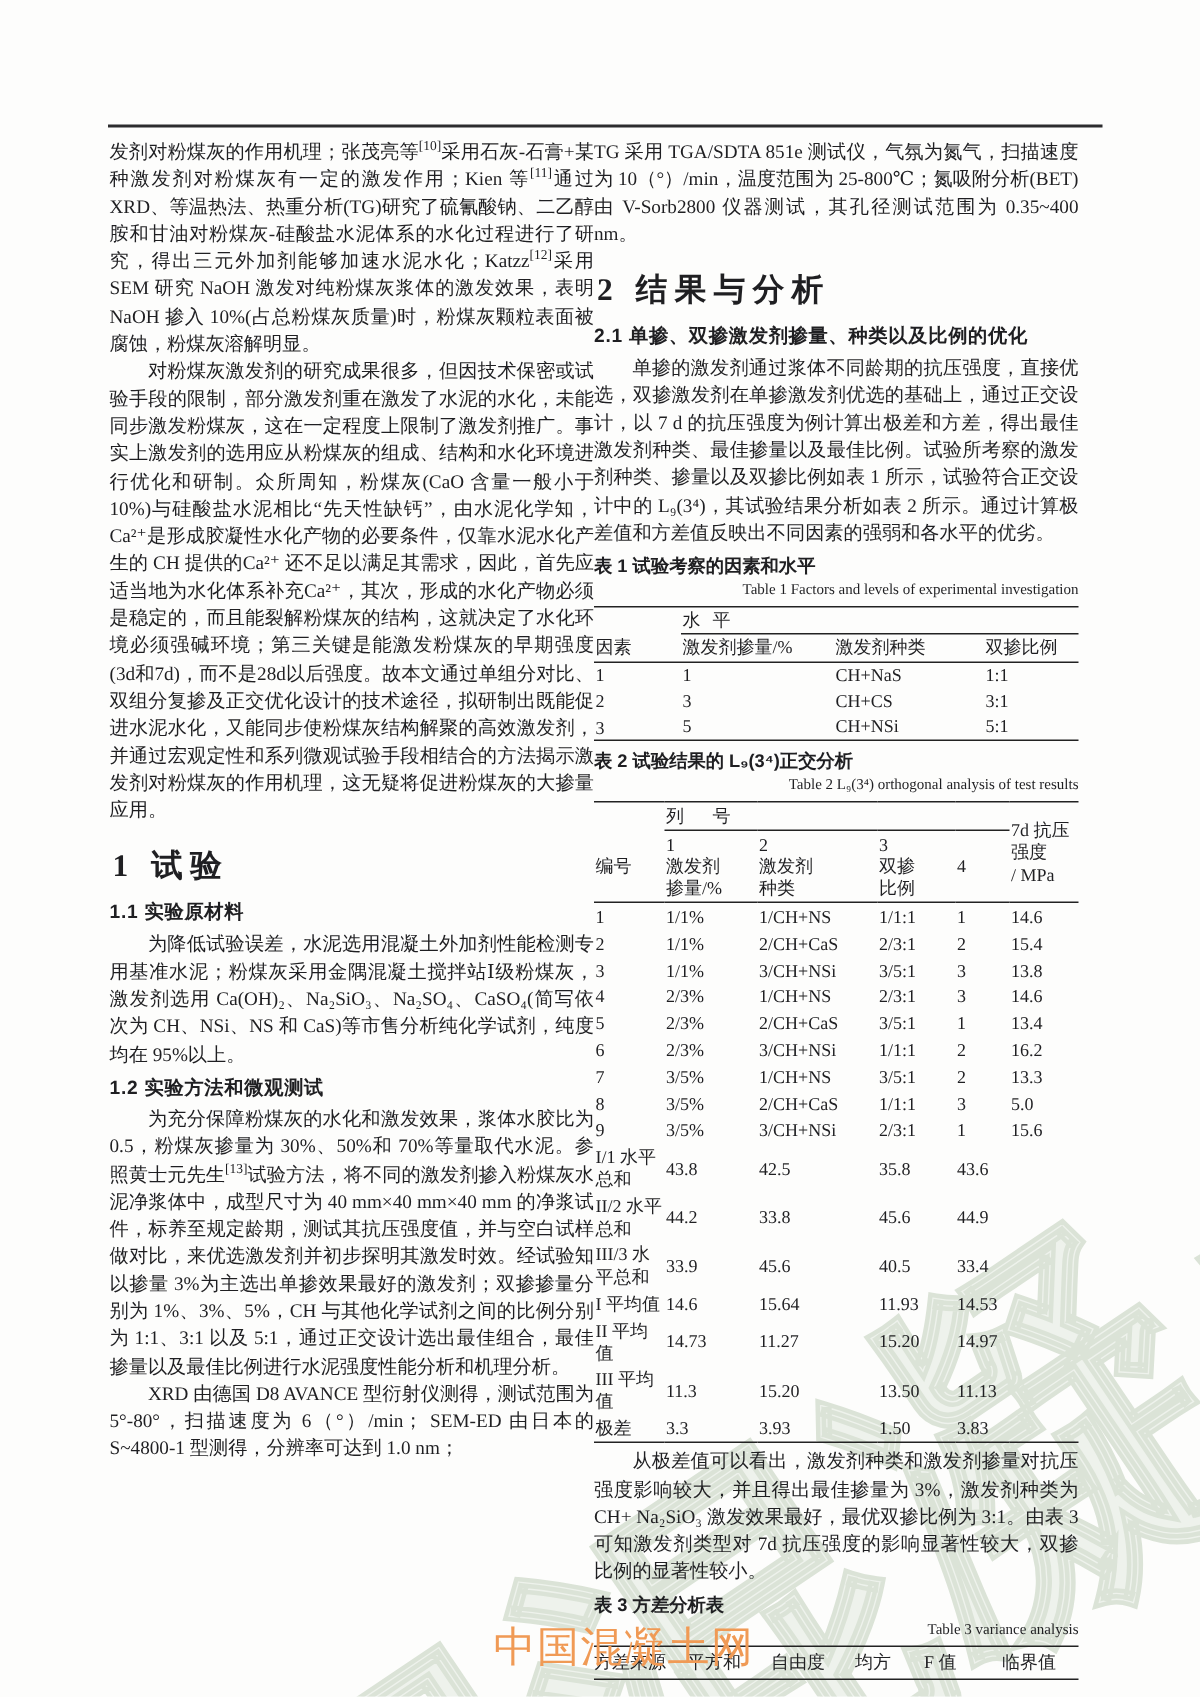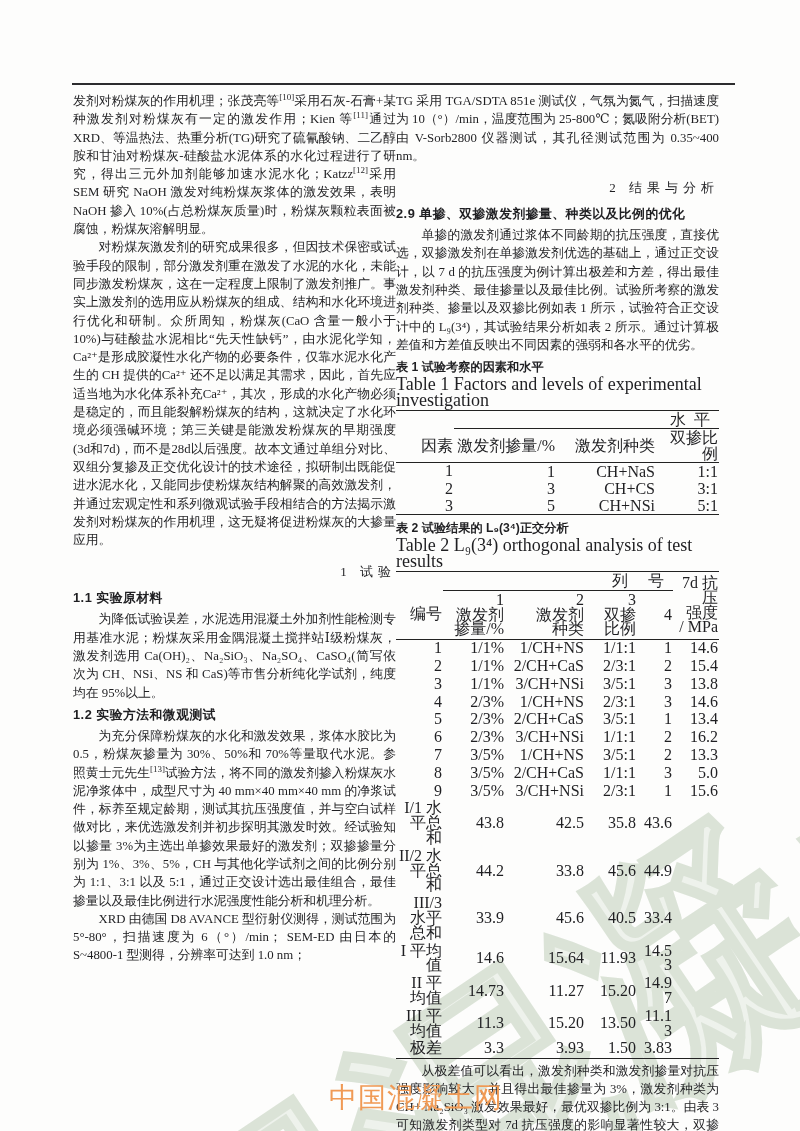--- a/index.html
+++ b/index.html
@@ -31,40 +31,39 @@
   .col{width:323px;}
 
   p.body{
     margin:0;font-size:12.8px;line-height:18.3px;
     text-align:justify;text-justify:inter-ideograph;
   }
   p.indent{text-indent:2em;}
   sup{font-size:9px;line-height:0;}
 
   h1.sec{
-    font-size:13px;font-weight:normal;letter-spacing:5px;
+    font-size:21px;font-weight:bold;letter-spacing:5px;
     margin:14px 0 9px 2px;
-    text-align:right;
   }
   h2.sub{
     font-family:"Liberation Sans","DejaVu Sans",sans-serif;
     font-size:12.8px;font-weight:bold;margin:5px 0 3px 0;letter-spacing:0.5px;
   }
 
   .cap-cn{
     font-family:"Liberation Sans","DejaVu Sans",sans-serif;
     font-weight:bold;font-size:12.2px;margin:5px 0 1px 0;line-height:16px;
   }
   .cap-en{
-    font-size:18px;text-align:left;margin:0 0 2px 0;line-height:16px;
+    font-size:10px;text-align:right;margin:0 0 2px 0;line-height:16px;
   }
 
   table.sci{
     width:100%;border-collapse:collapse;table-layout:fixed;
-    font-size:16px;text-align:right;
+    font-size:12px;text-align:left;
     border-top:1.6px solid #222;border-bottom:1.6px solid #222;
   }
   table.sci td{padding:1px 1px;line-height:15.2px;vertical-align:middle;word-break:break-word;}
   tr.headspan td.span{border-bottom:0.8px solid #222;letter-spacing:8px;}
   tr.headrow td{border-bottom:0.8px solid #222;}
   td.pre{white-space:pre-line;}
   table.sci td.lbl{line-height:14.2px;}
 
   #table2 td{line-height:14.8px;padding:1.5px 1px;}
   #table3{margin-top:1px;}
@@ -87,21 +86,21 @@
       <h2 class="sub">1.1 实验原材料</h2>
       <p class="body indent">为降低试验误差，水泥选用混凝土外加剂性能检测专用基准水泥；粉煤灰采用金隅混凝土搅拌站Ⅰ级粉煤灰，激发剂选用 Ca(OH)₂、Na₂SiO₃、Na₂SO₄、CaSO₄(简写依次为 CH、NSi、NS 和 CaS)等市售分析纯化学试剂，纯度均在 95%以上。</p>
       <h2 class="sub">1.2 实验方法和微观测试</h2>
       <p class="body indent">为充分保障粉煤灰的水化和激发效果，浆体水胶比为 0.5，粉煤灰掺量为 30%、50%和 70%等量取代水泥。参照黄士元先生<sup>[13]</sup>试验方法，将不同的激发剂掺入粉煤灰水泥净浆体中，成型尺寸为 40 mm×40 mm×40 mm 的净浆试件，标养至规定龄期，测试其抗压强度值，并与空白试样做对比，来优选激发剂并初步探明其激发时效。经试验知以掺量 3%为主选出单掺效果最好的激发剂；双掺掺量分别为 1%、3%、5%，CH 与其他化学试剂之间的比例分别为 1:1、3:1 以及 5:1，通过正交设计选出最佳组合，最佳掺量以及最佳比例进行水泥强度性能分析和机理分析。</p>
       <p class="body indent">XRD 由德国 D8 AVANCE 型衍射仪测得，测试范围为 5°-80°，扫描速度为 6（°）/min； SEM-ED 由日本的 S~4800-1 型测得，分辨率可达到 1.0 nm；</p>
     </div>
 
     <div class="col">
       <p class="body">TG 采用 TGA/SDTA 851e 测试仪，气氛为氮气，扫描速度为 10（°）/min，温度范围为 25-800℃；氮吸附分析(BET) 由 V-Sorb2800 仪器测试，其孔径测试范围为 0.35~400 nm。</p>
       <h1 class="sec">2 结果与分析</h1>
-      <h2 class="sub">2.9 单掺、双掺激发剂掺量、种类以及比例的优化</h2>
+      <h2 class="sub">2.1 单掺、双掺激发剂掺量、种类以及比例的优化</h2>
       <p class="body indent">单掺的激发剂通过浆体不同龄期的抗压强度，直接优选，双掺激发剂在单掺激发剂优选的基础上，通过正交设计，以 7 d 的抗压强度为例计算出极差和方差，得出最佳激发剂种类、最佳掺量以及最佳比例。试验所考察的激发剂种类、掺量以及双掺比例如表 1 所示，试验符合正交设计中的 L₉(3⁴)，其试验结果分析如表 2 所示。通过计算极差值和方差值反映出不同因素的强弱和各水平的优劣。</p>
 
       <div class="cap-cn">表 1 试验考察的因素和水平</div>
       <div class="cap-en">Table 1 Factors and levels of experimental investigation</div>
       <table class="sci" id="table1">
         <colgroup>
             <col style="width:58px">
             <col style="width:102px">
             <col style="width:100px">
             <col style="width:63px">

